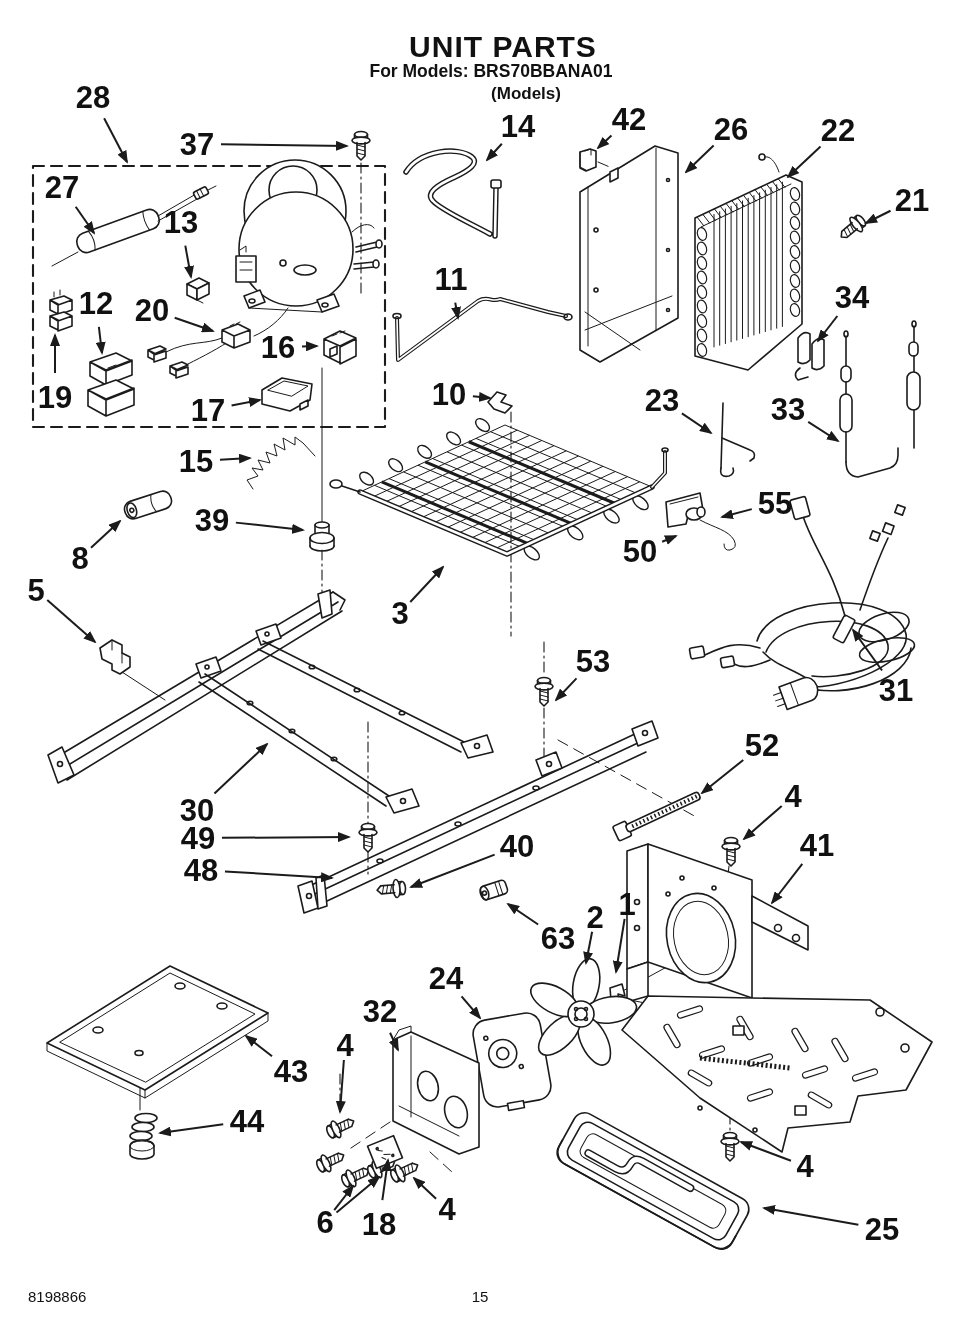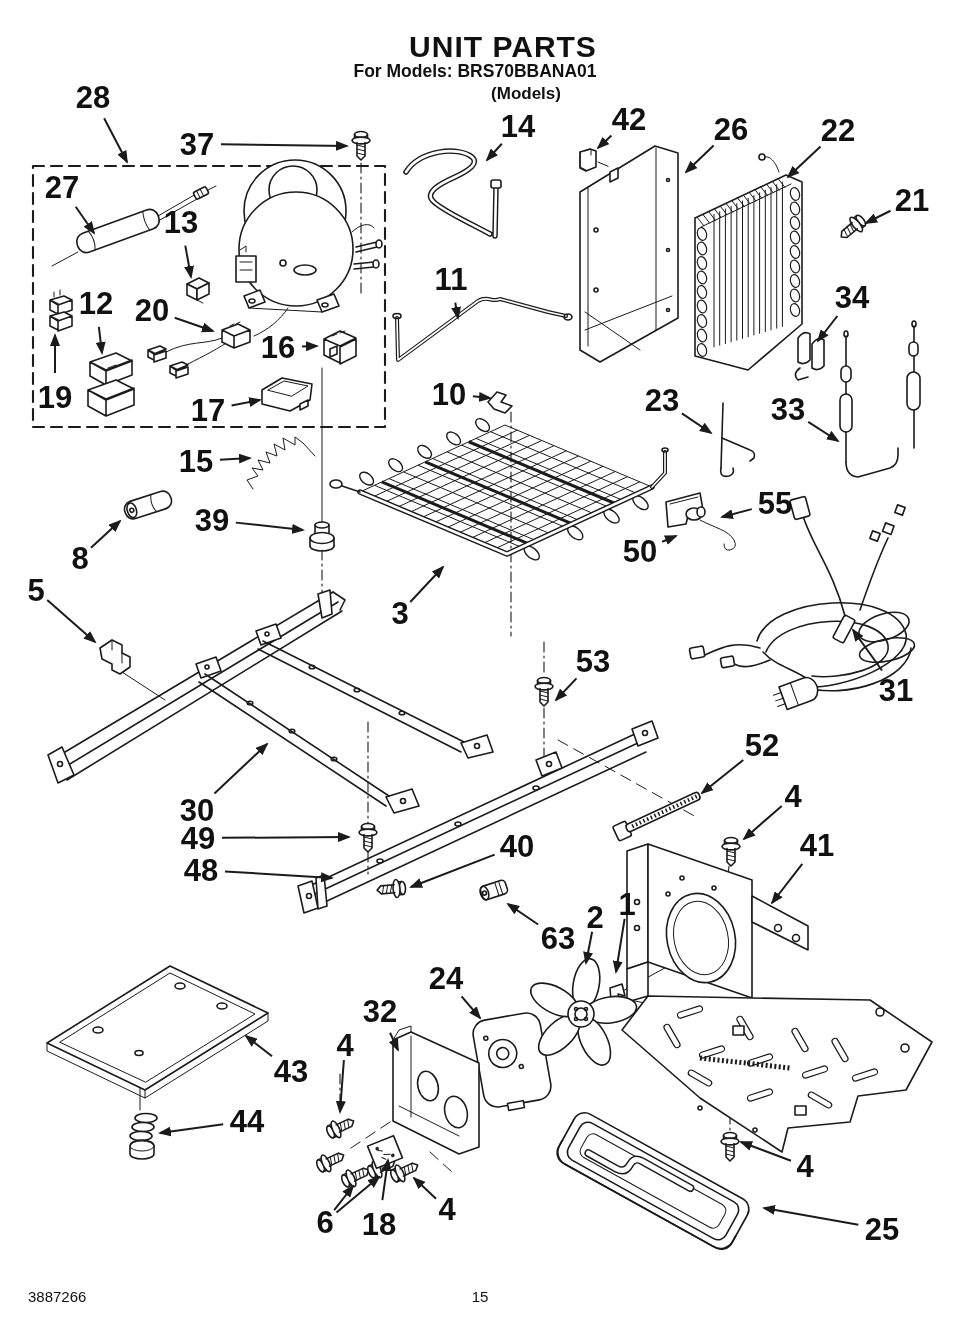--- a/index.html
+++ b/index.html
@@ -1,20 +1,20 @@
 <!DOCTYPE html>
 <html><head>
 <meta charset="utf-8">
 <style>
   html,body{margin:0;padding:0;background:#fff;}
   body{width:965px;height:1333px;position:relative;overflow:hidden;
        font-family:"Liberation Sans", sans-serif;color:#111;}
   .abs{position:absolute;}
   .title-main{top:30px;left:0;width:956px;text-align:center;font-size:30px;font-weight:bold;letter-spacing:1px;padding-left:25px;}
-  .title-models{top:61px;left:0;width:950px;text-align:center;font-size:17.5px;font-weight:bold;}
+  .title-models{top:61px;left:0;width:950px;text-align:center;font-size:17.5px;font-weight:bold;padding-left:16px;}
   .title-color{top:84px;left:526px;transform:translateX(-50%);font-size:17px;font-weight:bold;}
   .footer-doc{top:1288px;left:28px;font-size:15px;}
   .footer-page{top:1288px;left:440px;width:80px;text-align:center;font-size:15px;}
   svg{position:absolute;top:0;left:0;}
   svg text{font-family:"Liberation Sans", sans-serif;font-weight:bold;fill:#111;}
   .s{stroke:#1b1b1b;stroke-width:1.6;fill:none;stroke-linecap:round;stroke-linejoin:round;}
   .sf{stroke:#1b1b1b;stroke-width:1.6;fill:#fff;stroke-linejoin:round;}
   .t1{stroke-width:1;}
   .t2{stroke-width:2.1;}
   .dsh{stroke-dasharray:11 7;}
@@ -23,21 +23,21 @@
   .tbn{stroke-width:4;}
   .tw{stroke:#fff;stroke-width:2.6;fill:none;stroke-linecap:round;stroke-linejoin:round;}
   .twn{stroke-width:1.6;}
 </style>
 </head>
 <body>
 
 <div class="abs title-main">UNIT PARTS</div>
 <div class="abs title-models">For Models: BRS70BBANA01</div>
 <div class="abs title-color">(Models)</div>
-<div class="abs footer-doc">3887266</div>
+<div class="abs footer-doc">8198866</div>
 <div class="abs footer-page">15</div>
 
 <svg id="dsvg" width="965" height="1333" viewBox="0 0 965 1333">
   <defs>
     <marker id="ah" markerWidth="13" markerHeight="10" refX="11" refY="5" orient="auto" markerUnits="userSpaceOnUse">
       <path d="M0,0 L13,5 L0,10 z" fill="#1b1b1b"></path>
     </marker>
     <g id="scr">
       <ellipse cx="0" cy="-11.5" rx="6.5" ry="3" class="sf"></ellipse>
       <path class="s" d="M-6.5,-11.5 V-6 M6.5,-11.5 V-6"></path>

